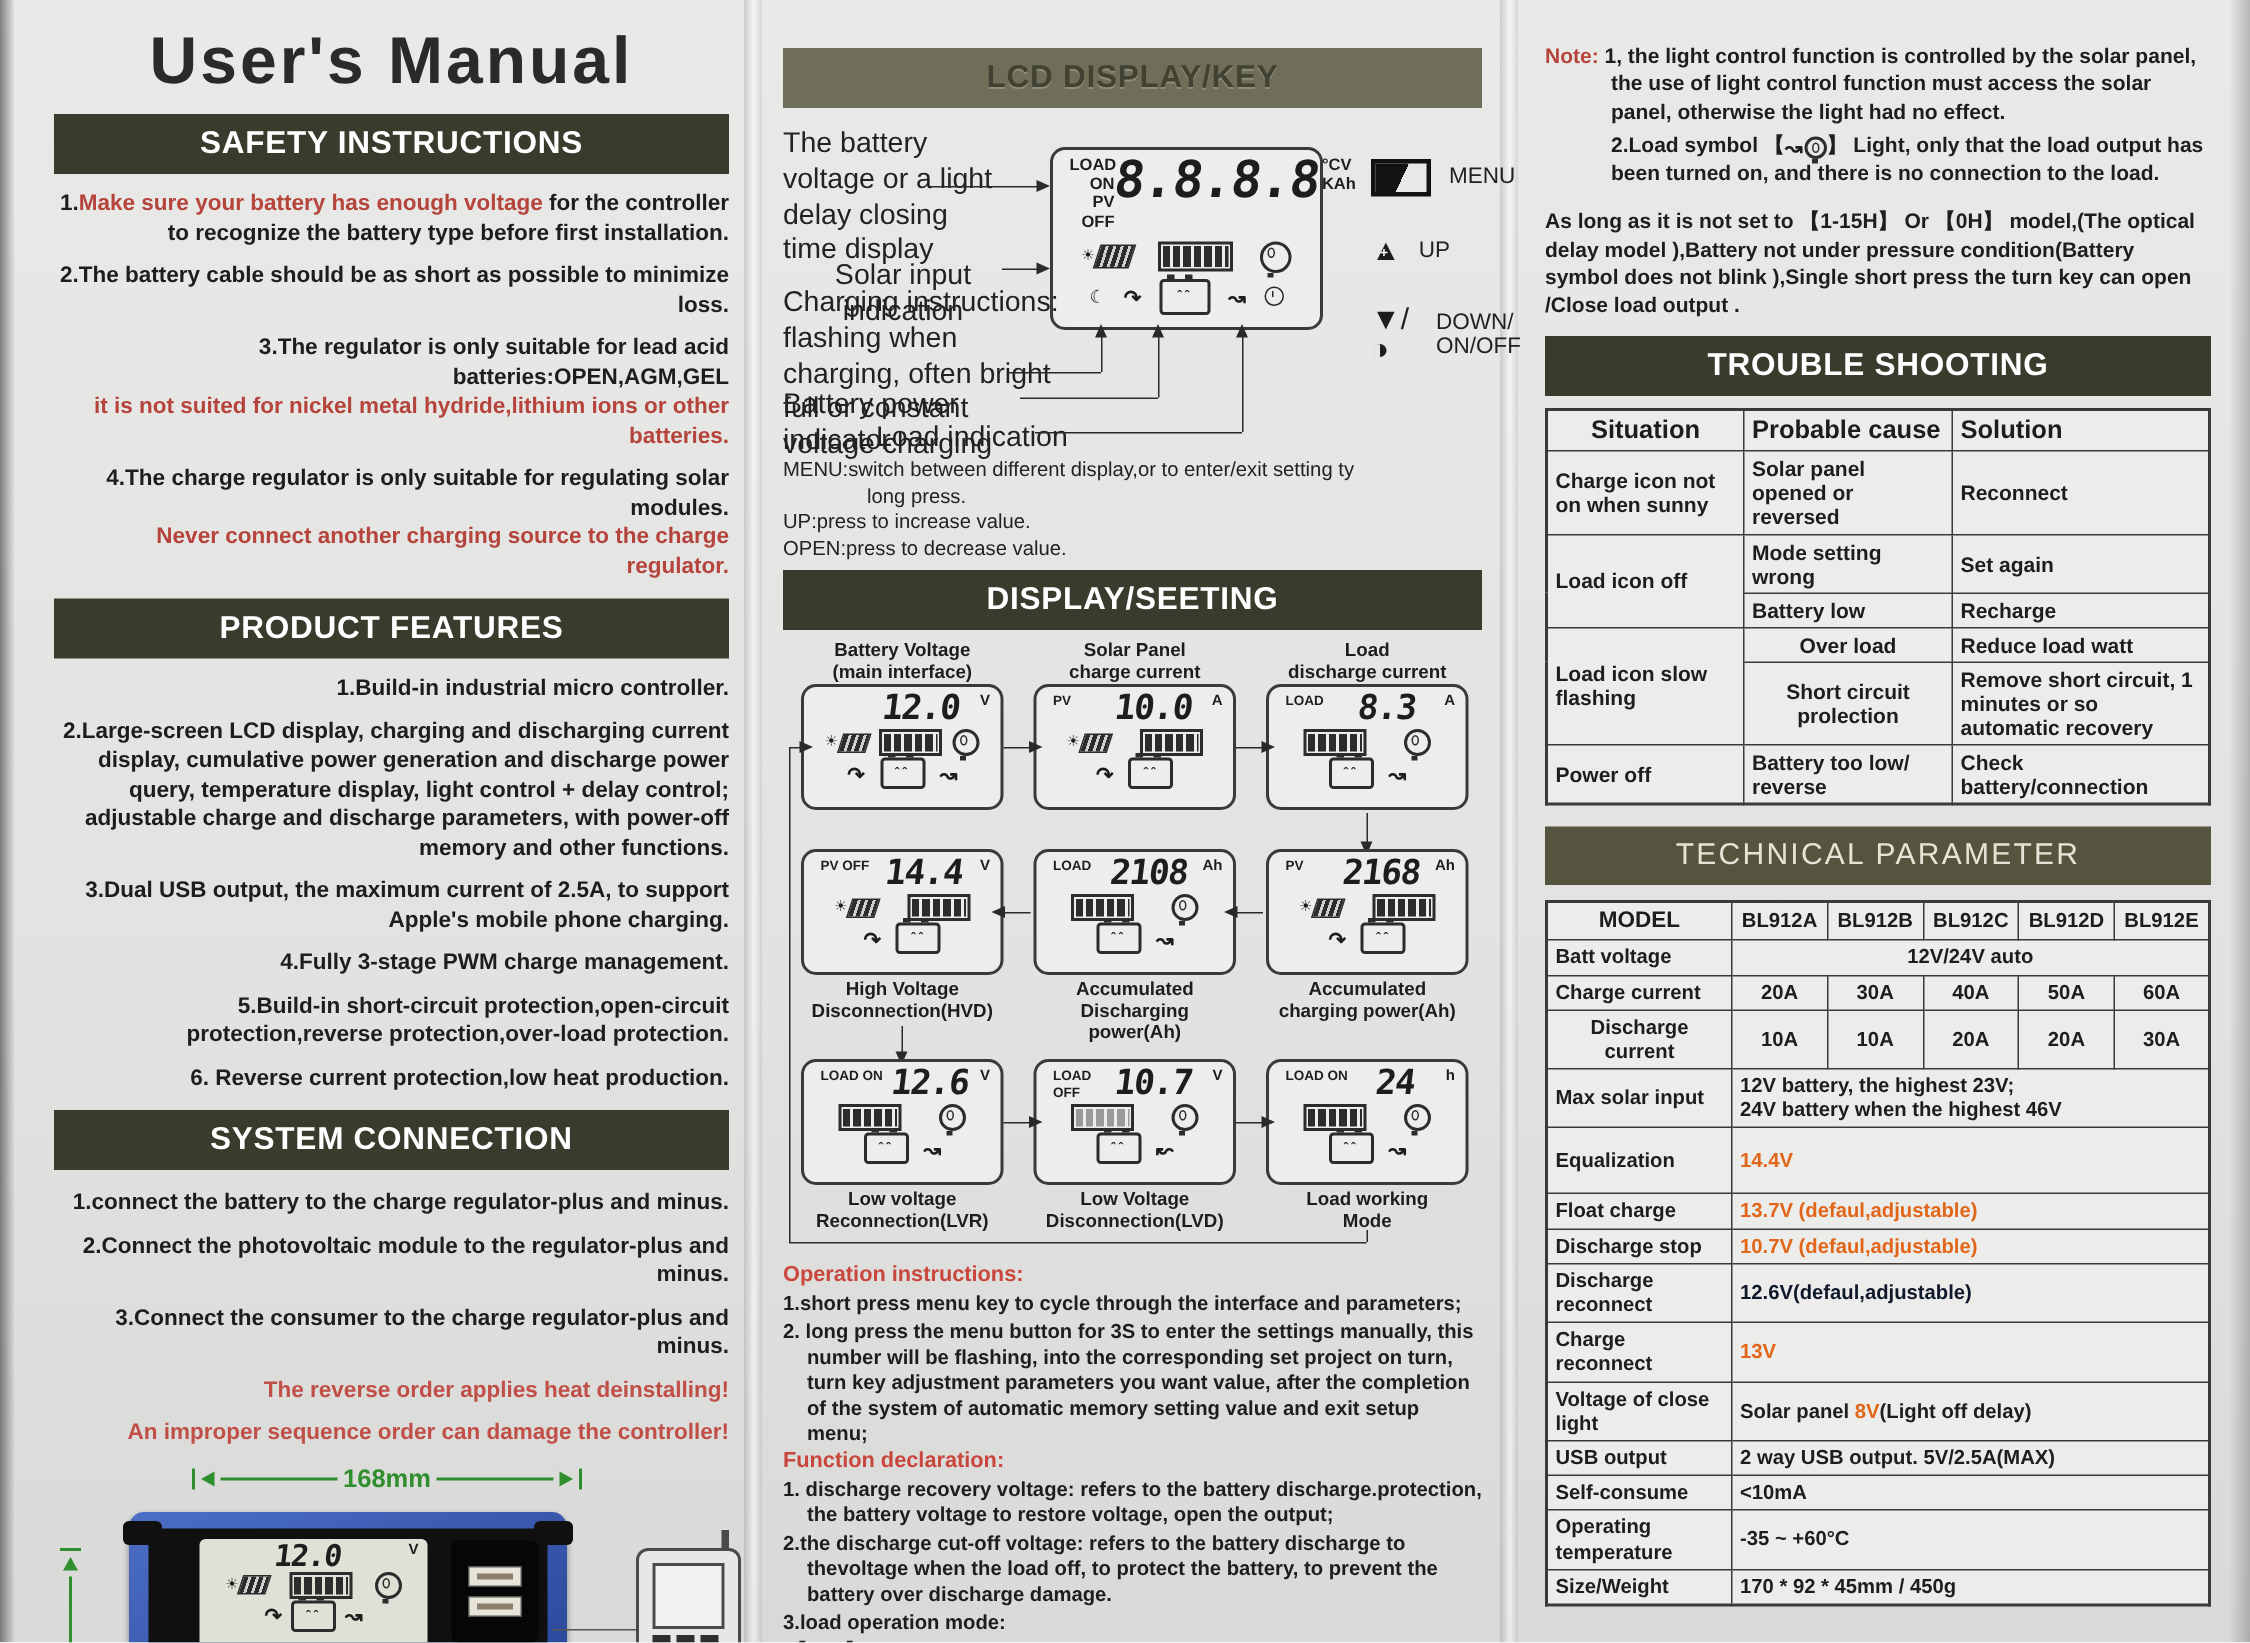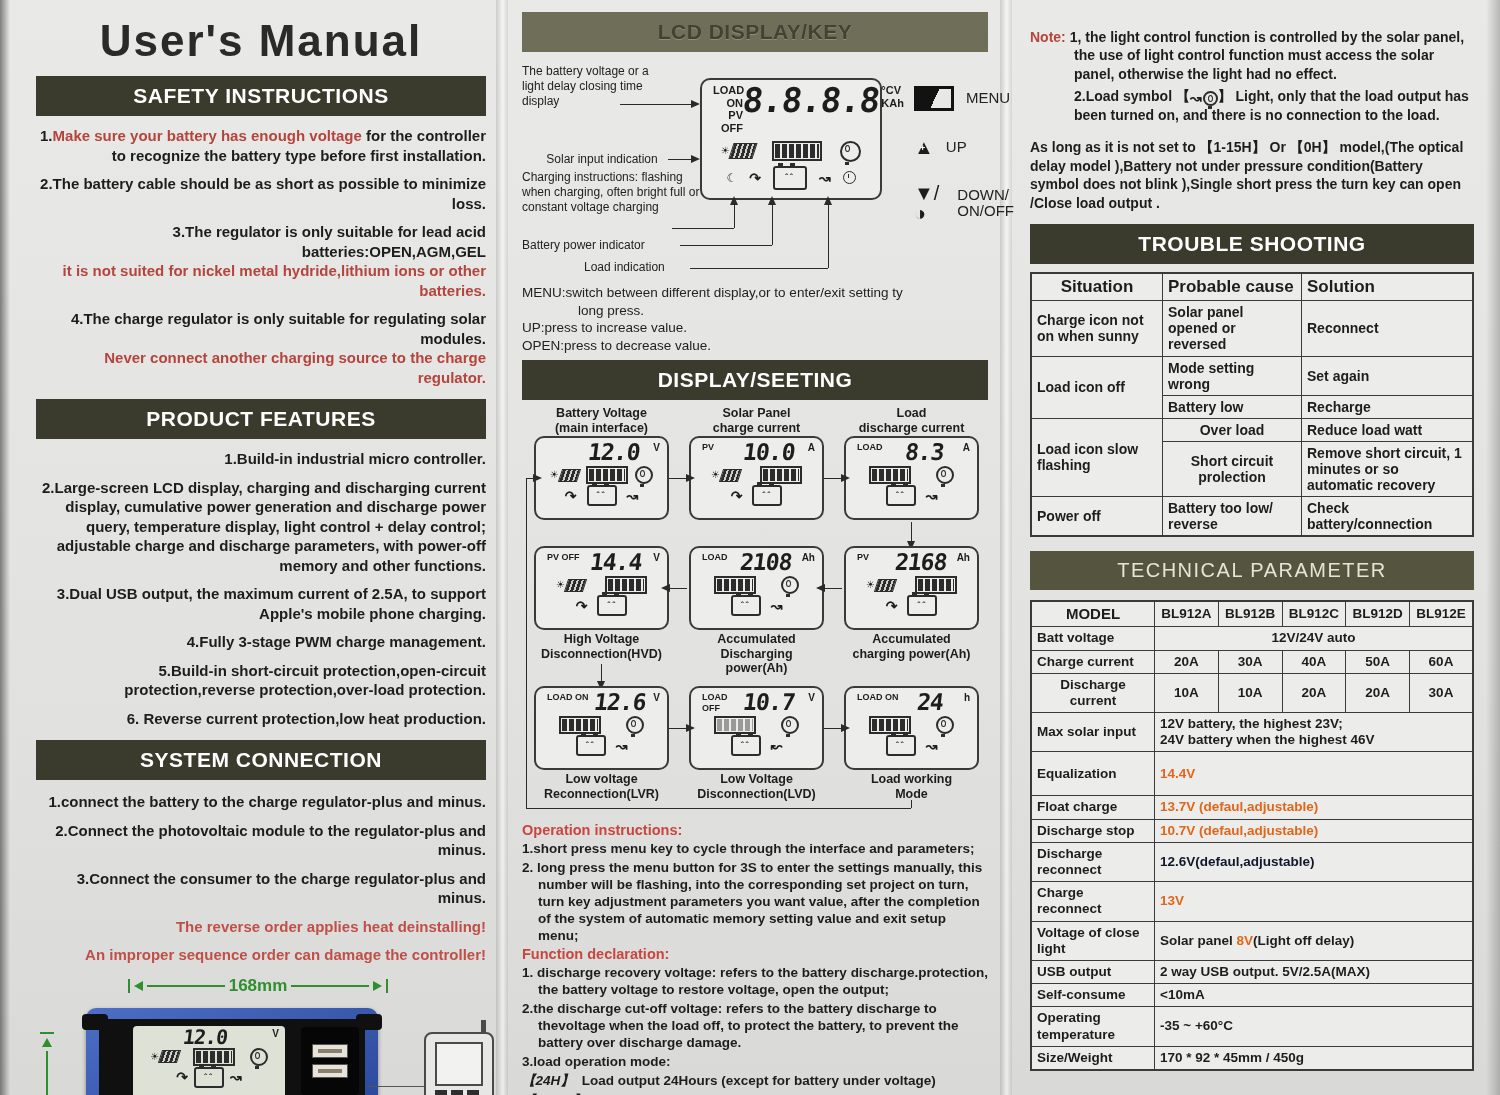--- a/index.html
+++ b/index.html
@@ -3,21 +3,21 @@
 <meta charset="utf-8">
 <style>
   html,body{margin:0;padding:0;background:#fff;font-family:"Liberation Sans",sans-serif;color:#1d1d1d;}
   .paper{position:relative;width:1500px;height:1095px;background:linear-gradient(180deg,#e9e9e7 0%,#e2e2e0 60%,#d9d9d7 100%);overflow:hidden;}
   .paper::before{content:"";position:absolute;left:0;top:0;width:10px;height:100%;background:linear-gradient(90deg,rgba(40,40,40,.55),rgba(40,40,40,0));z-index:5;}
   .paper::after{content:"";position:absolute;right:0;top:0;width:14px;height:100%;background:linear-gradient(270deg,rgba(90,90,90,.35),rgba(90,90,90,0));z-index:5;}
   .cols{display:flex;height:100%;}
   .col{box-sizing:border-box;position:relative;}
   .col-left{width:496px;padding:16px 10px 0 36px;}
   .fold{width:12px;background:linear-gradient(90deg,rgba(0,0,0,.12),rgba(255,255,255,.55) 55%,rgba(0,0,0,.08));}
-  .col-mid{width:492px;padding:12px 12px 0 14px;}
+  .col-mid{width:492px;padding:12px 12px 0 14px;margin-top:20px;}
   .col-right{width:476px;padding:28px 14px 0 18px;}
 
   .h-bar{background:#3a3a2d;color:#fff;font-weight:bold;text-align:center;font-size:21px;padding:8px 0;letter-spacing:.5px;}
   .h-bar.embossed{background:#6e6e59;color:#424232;text-shadow:0 1px 0 rgba(255,255,255,.22);}
   .h-bar.techbar{background:#55553f;color:#e4e4d7;font-weight:normal;letter-spacing:1.5px;font-size:20px;}
 
   .page-title{font-size:44px;font-weight:bold;letter-spacing:2px;text-align:center;margin:0 0 10px 0;color:#2a2a2a;}
   .btxt{font-size:15px;font-weight:bold;line-height:1.3;}
   .red{color:#b5443c;}
   .pink{color:#c04f48;}
@@ -70,21 +70,21 @@
   .i-bulb::after{content:"";position:absolute;left:3px;bottom:-5px;width:4px;height:3px;background:#2c2c2c;}
   .i-batt{width:26px;height:17px;border:2px solid #2c2c2c;border-radius:3px;display:inline-flex;align-items:center;justify-content:center;position:relative;font-size:9px;font-weight:bold;letter-spacing:2px;line-height:1;}
   .i-batt::before{content:"";position:absolute;top:-5px;left:3px;width:5px;height:3px;background:#2c2c2c;box-shadow:12px 0 0 #2c2c2c;}
   .i-arr{font-size:14px;font-weight:bold;line-height:1;}
   .i-moon{font-size:12px;line-height:1;}
   .i-clock{width:11px;height:11px;border:1.5px solid #2c2c2c;border-radius:50%;display:inline-block;position:relative;}
   .i-clock::before{content:"";position:absolute;left:4px;top:2px;width:1.5px;height:4px;background:#2c2c2c;}
 
   
   .lcdkey{position:relative;height:222px;margin-top:8px;font-weight:normal;}
-  .lk-label{position:absolute;font-size:12px;line-height:1.25;color:#222;}
+  .lk-label{position:absolute;font-size:19px;line-height:1.25;color:#222;}
   .lcd-big{position:absolute;left:178px;top:18px;width:182px;height:122px;}
   .lcd-big .val{font-size:34px;}
   .lcd-big .tag{font-size:11px;text-align:right;}
   .lcd-big .unit{font-size:11px;line-height:1.15;}
   .keys{position:absolute;left:392px;top:26px;width:100px;}
   .keyrow{display:flex;align-items:center;gap:12px;margin-bottom:26px;}
   .k-menu{width:34px;height:19px;border:3px solid #121212;background:linear-gradient(115deg,#121212 0 52%,transparent 52%);}
   .k-up{position:relative;font-size:20px;line-height:1;}
   .k-up::after{content:"+";position:absolute;left:6px;top:7px;color:#fff;font-size:9px;font-weight:bold;}
   .k-down{font-size:20px;line-height:1;}

